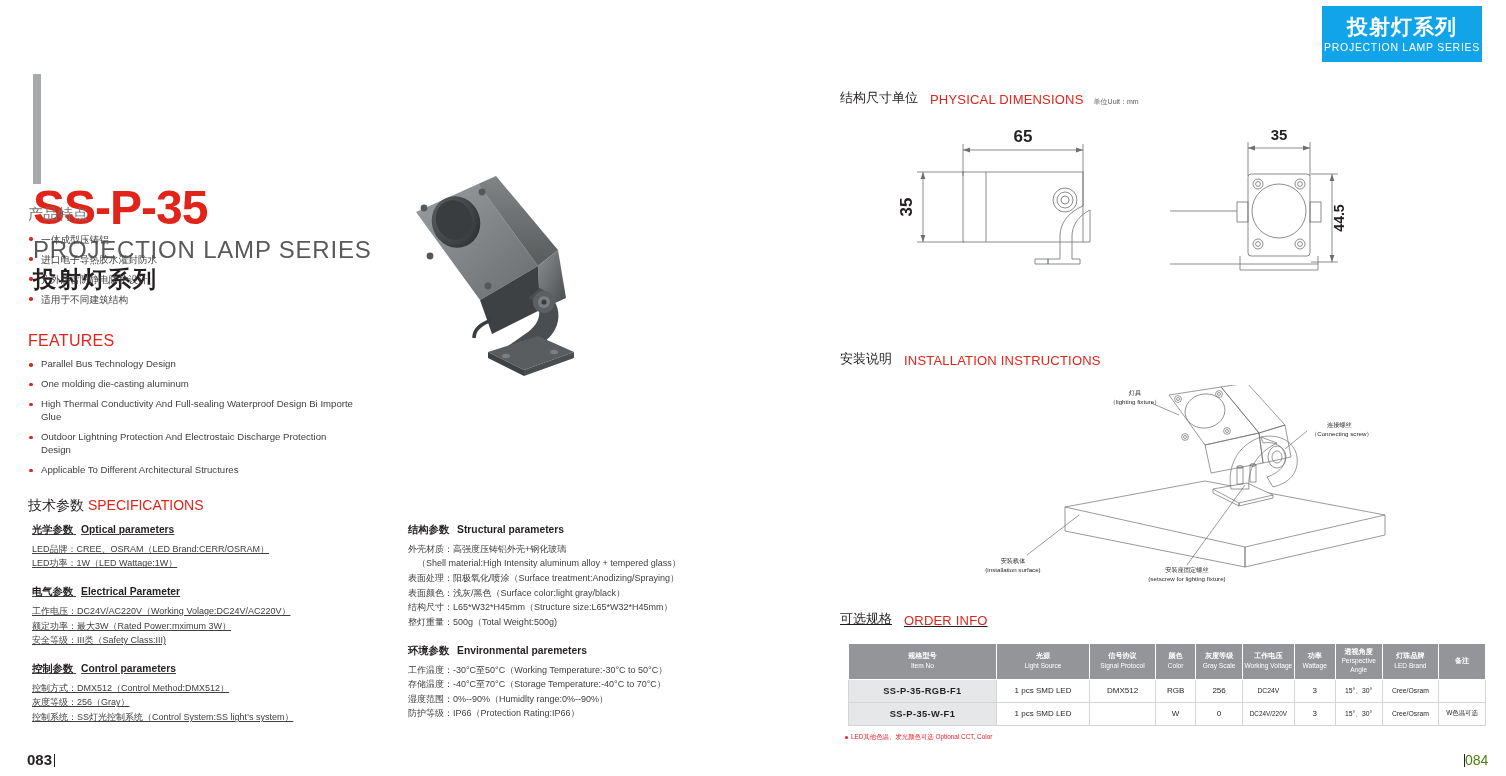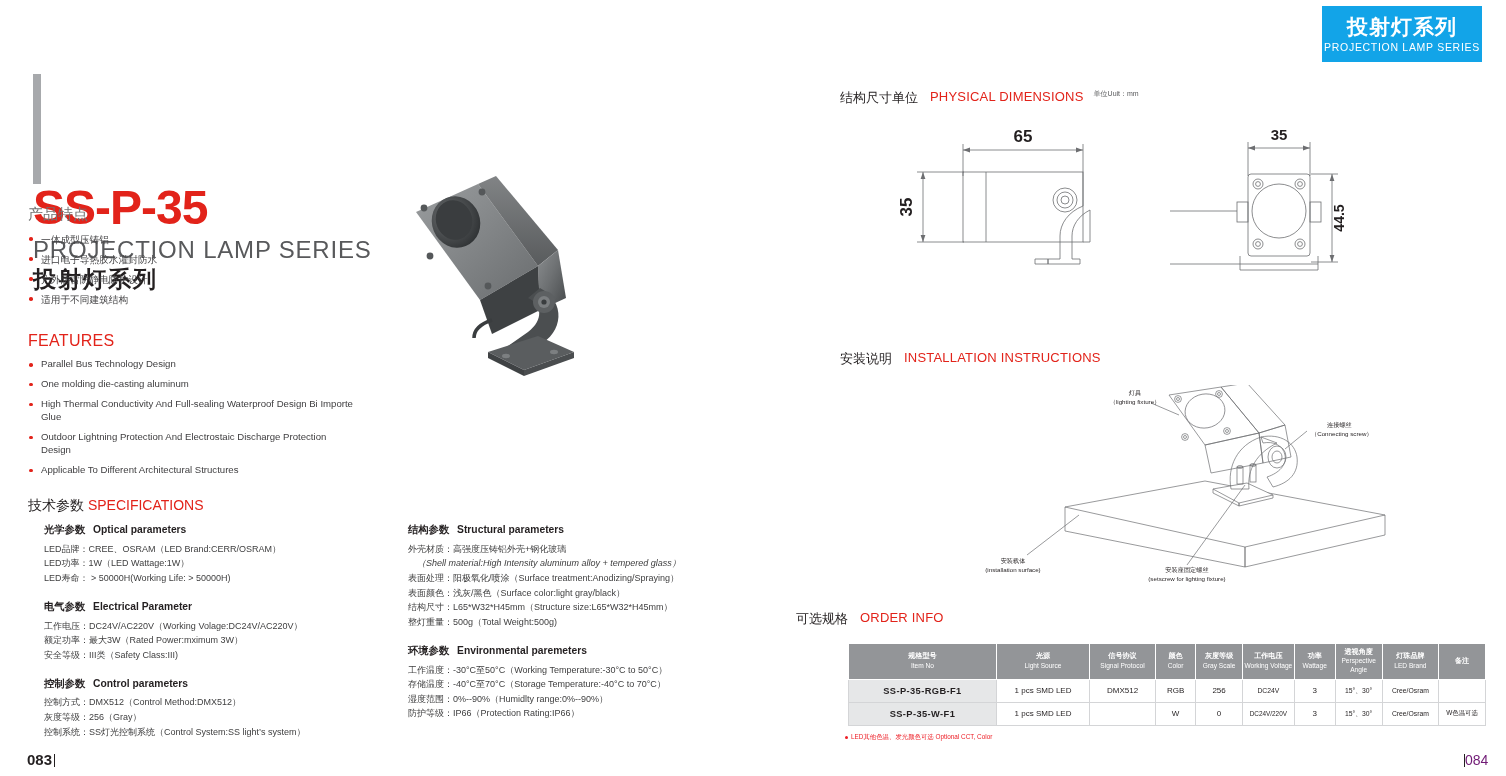--- a/index.html
+++ b/index.html
@@ -34,36 +34,36 @@
   ul.feat li:before{content:"";position:absolute;left:1px;top:5px;width:3.5px;height:3.5px;border-radius:50%;background:#e2231a;}
   ul.feat.en li{font-size:9.6px;line-height:1.35;margin-bottom:7px;}
 
   .blk-cn-feats{position:absolute;left:28px;top:205px;width:330px;}
   .blk-en-feats{position:absolute;left:28px;top:332px;width:330px;}
 
   
   .specs-head{position:absolute;left:28px;top:497px;font-size:14px;text-align:right;}
   .specs-head .red{color:#e2231a;font-size:14px;}
   .spec-col{position:absolute;font-size:9px;color:#404041;line-height:1.63;}
-  .spec-col.left{left:44px;top:522px;width:340px;}
+  .spec-col.left{left:32px;top:522px;width:340px;text-decoration:underline;}
   .spec-col.mid{left:408px;top:522px;width:340px;}
   .spec-group{margin-bottom:13px;}
   .spec-title{font-weight:bold;font-size:10.3px;color:#231f20;margin-bottom:3px;}
   .spec-title .en{margin-left:5px;}
   .spec-line{white-space:nowrap;}
-  .spec-line.ind{padding-left:9px;font-style:italic;}
-
-  
-  .rhead{position:absolute;display:flex;align-items:flex-start;}
+  .spec-line.ind{padding-left:9px;}
+
+  
+  .rhead{position:absolute;display:flex;align-items:flex-end;}
   .rhead .cn{font-size:13px;color:#231f20;}
   .rhead .en{font-size:13px;color:#e2231a;margin-left:12px;letter-spacing:.2px;}
   .rhead .unit{font-size:7px;color:#58595b;margin-left:10px;}
   #rh-dim{left:840px;top:89px;}
   #rh-inst{left:840px;top:350px;}
-  #rh-order{left:796px;top:610px;}
+  #rh-order{left:840px;top:610px;text-decoration:underline;}
 
   
   .photo{position:absolute;left:388px;top:170px;width:240px;height:220px;}
 
   
   .drawings{position:absolute;left:880px;top:104px;}
   .install{position:absolute;left:955px;top:385px;}
 
   
   table.order{position:absolute;left:848px;top:643px;border-collapse:collapse;width:638px;}
@@ -78,21 +78,21 @@
   }
   table.order td.itemno{font-weight:bold;font-size:9.3px;letter-spacing:.4px;background:#e6e7e8;}
   table.order td.small{font-size:6.8px;}
   table.order td.tiny{font-size:6.4px;}
   .note{position:absolute;left:845px;top:733px;font-size:6.4px;color:#ed1c24;}
   .note:before{content:"";display:inline-block;width:3px;height:3px;border-radius:50%;background:#ed1c24;margin-right:3px;vertical-align:middle;}
 
   
   .pgnum{position:absolute;bottom:8px;font-size:15px;font-weight:bold;color:#231f20;}
   .pgnum.l{left:27px;margin-top:20px;}
-  .pgnum.r{left:1462px;color:#701a75;font-weight:normal;font-size:14px;}
+  .pgnum.r{left:1462px;color:#4d7c0f;font-weight:normal;font-size:14px;}
   .pgbar{display:inline-block;width:1px;height:13px;background:#231f20;margin-left:2px;vertical-align:-2px;}
 </style>
 </head>
 <body>
 
 <div class="page">
 
   <div class="badge">
     <div class="cn">投射灯系列</div>
     <div class="en">PROJECTION LAMP SERIES</div>
@@ -313,21 +313,20 @@
   </div>
 
   <div class="spec-col left">
     <div class="spec-group">
       <div class="spec-title">
         <span>光学参数</span>
         <span class="en">Optical parameters</span>
       </div>
       <div class="spec-line">LED品牌：CREE、OSRAM（LED Brand:CERR/OSRAM）</div>
       <div class="spec-line">LED功率：1W（LED Wattage:1W）</div>
-      <div class="spec-line">LED寿命： &gt; 50000H(Working Life: &gt; 50000H)</div>
     </div>
     <div class="spec-group">
       <div class="spec-title">
         <span>电气参数</span>
         <span class="en">Electrical Parameter</span>
       </div>
       <div class="spec-line">工作电压：DC24V/AC220V（Working Volage:DC24V/AC220V）</div>
       <div class="spec-line">额定功率：最大3W（Rated Power:mximum 3W）</div>
       <div class="spec-line">安全等级：III类（Safety Class:III)</div>
     </div>

